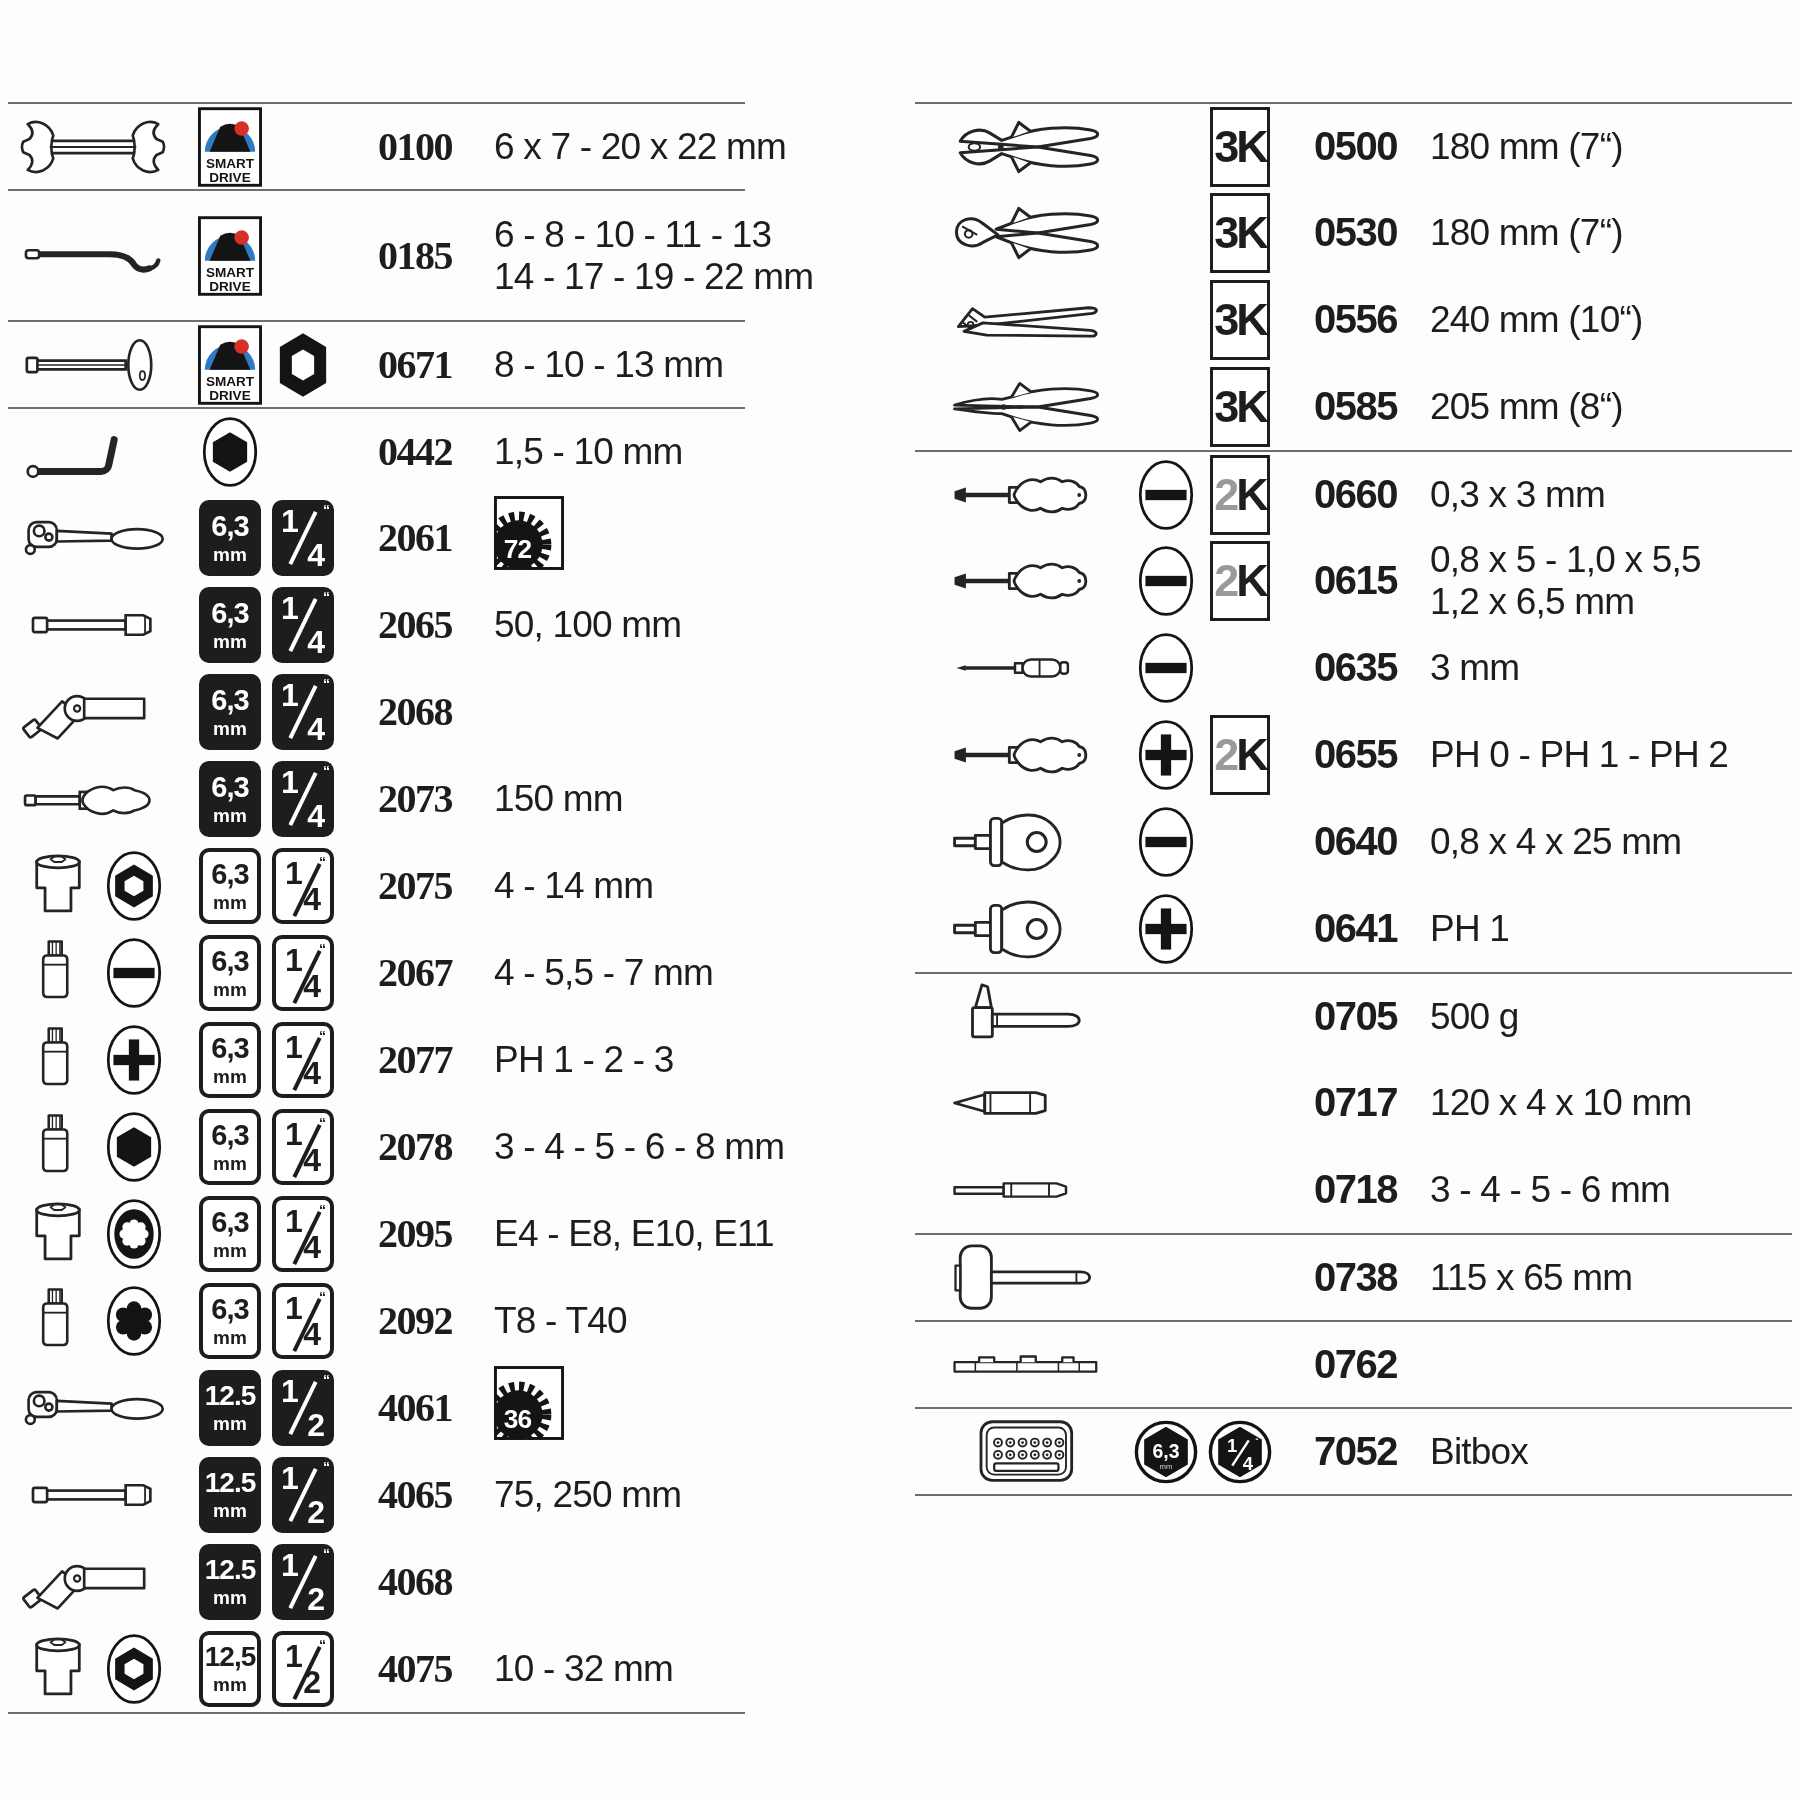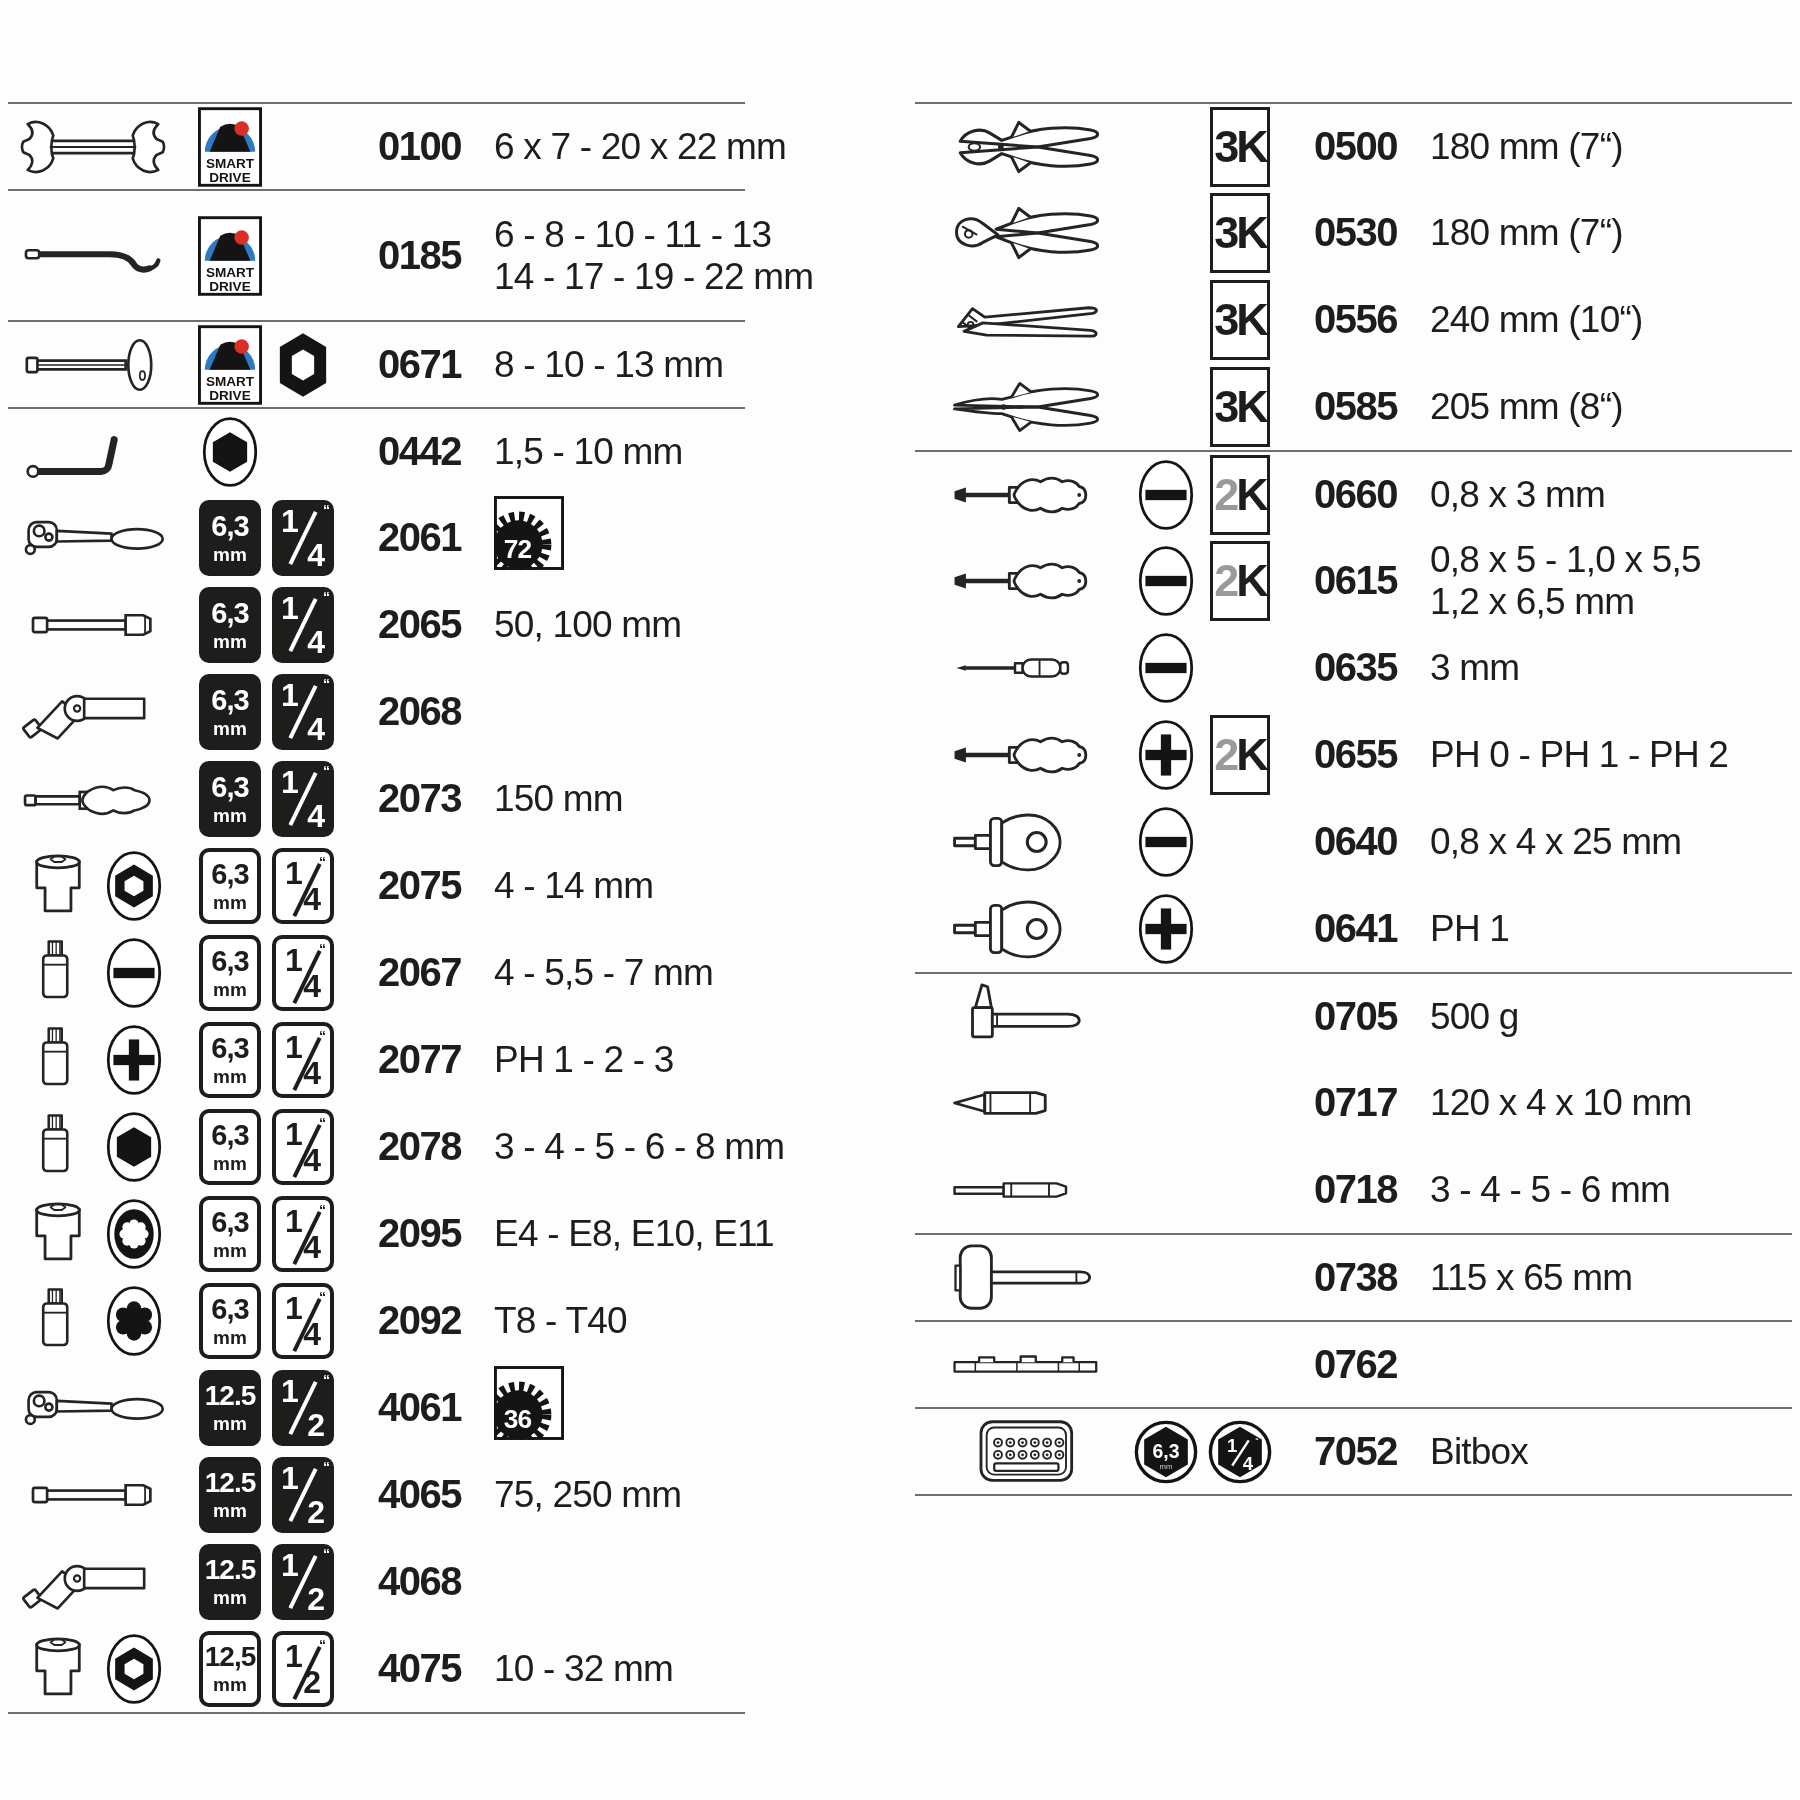--- a/index.html
+++ b/index.html
@@ -15,21 +15,21 @@
   .list{position:absolute;border-bottom:2px solid var(--line);}
   #list-left{left:8px;top:102px;width:737px;}
   #list-right{left:915px;top:102px;width:877px;}
   .row{display:flex;align-items:center;height:87px;box-sizing:border-box;}
   .row.tall{height:131px;}
   .row.sep{border-top:2px solid var(--line);}
 
   
   .L .c-icon{width:180px;padding-left:10px;}
   .L .c-badges{width:152px;padding-left:9px;gap:7px;}
-  .L .c-num{width:130px;padding-left:38px;}
+  .L .c-num{width:130px;padding-left:38px;font-family:Liberation Serif, serif;}
   .L .c-spec{flex:1;padding-left:24px;}
   
   .R .c-icon{width:205px;padding-left:32px;}
   .R .c-badges{width:170px;padding-left:13px;gap:8px;}
   .R .c-num{width:110px;padding-left:24px;}
   .R .c-spec{flex:1;padding-left:30px;}
 
   .c-icon{display:flex;align-items:center;box-sizing:border-box;flex:none;}
   .c-badges{display:flex;align-items:center;box-sizing:border-box;flex:none;}
   .c-num{font-size:40px;font-weight:700;letter-spacing:-1.5px;box-sizing:border-box;flex:none;white-space:nowrap;}
@@ -936,21 +936,21 @@
         </div>
         <div class="bslot">
           <div class="kb">
             <span style="color:#9a9a9a">2</span>
             <span style="color:#1d1d1b">K</span>
           </div>
         </div>
       </div>
       <div class="c-num">0660</div>
       <div class="c-spec">
-        <div class="sl1">0,8 x 3 mm</div>
+        <div class="sl1">0,3 x 3 mm</div>
       </div>
     </div>
     <div class="row R">
       <div class="c-icon">
         <svg class="tsvg r">
           <use href="#t-screwdriver"></use>
         </svg>
       </div>
       <div class="c-badges">
         <div class="bslot">

